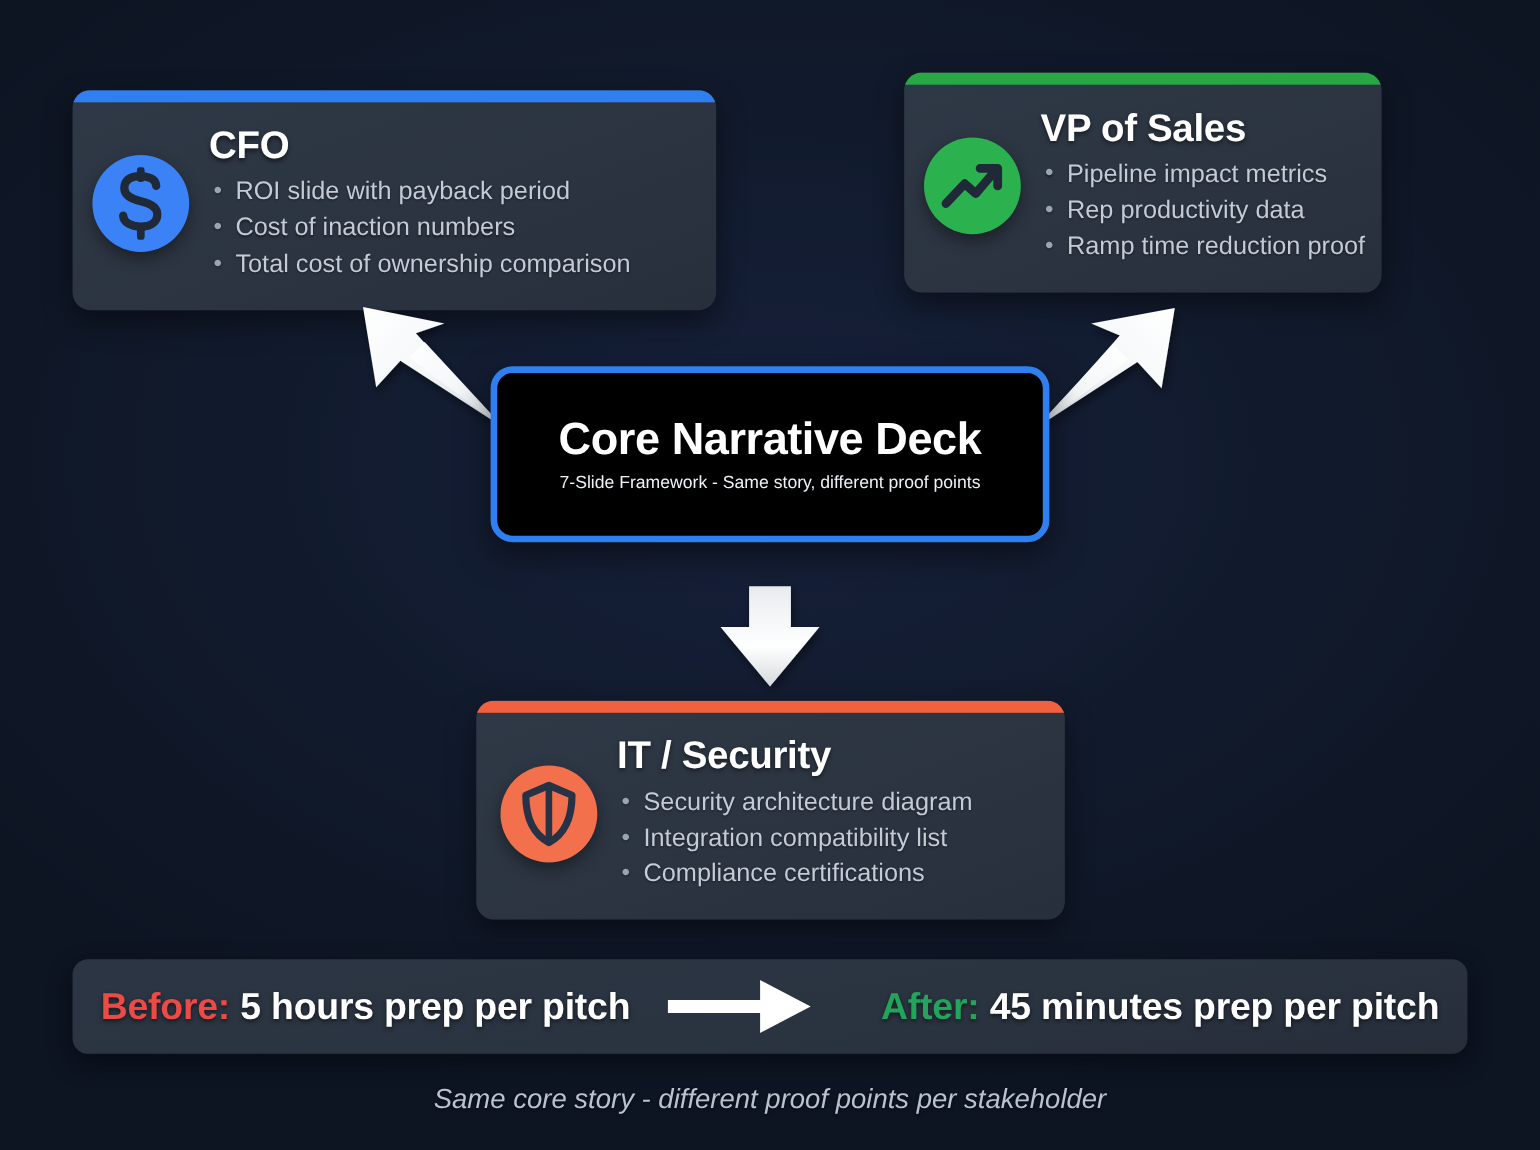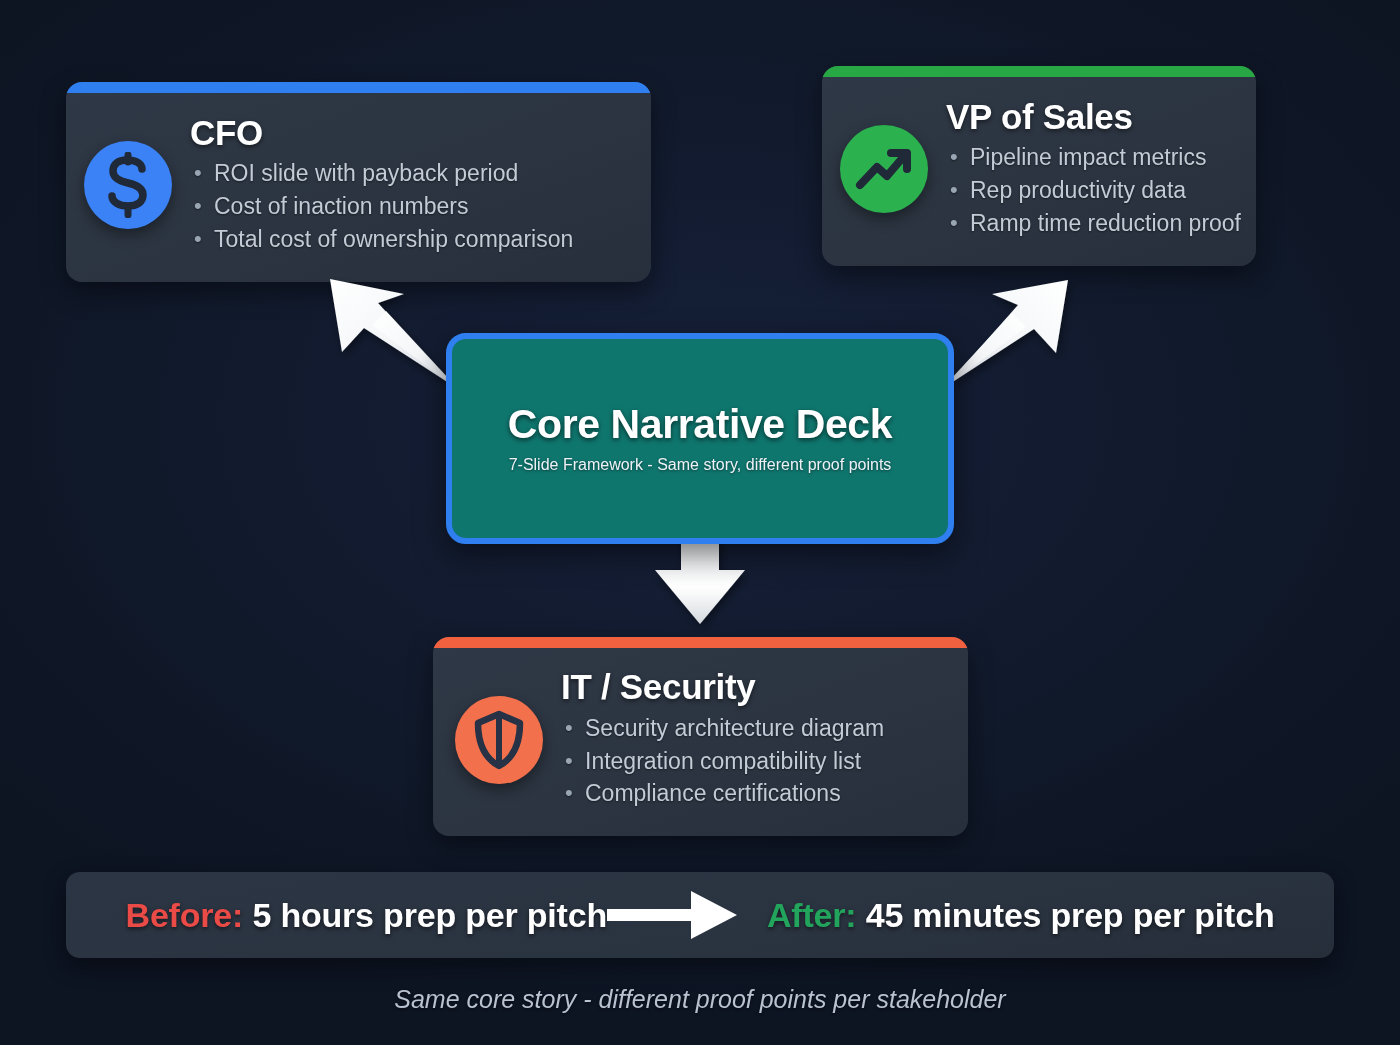--- a/index.html
+++ b/index.html
@@ -98,24 +98,24 @@
   #card-it       { left: 433px; top: 637px; width: 535px; height: 199px; }
 
   #card-it .card-inner { padding-left: 22px; }
 
   
   #core-node {
     position: absolute;
     left: 446px;
     top: 333px;
     width: 508px;
-    height: 211px;
+    height: 160px;
     border: 6px solid #2f7ff0;
     border-radius: 20px;
-    background: #0f766e;
+    background: #000000;
     box-sizing: border-box;
     display: flex;
     flex-direction: column;
     align-items: center;
     justify-content: center;
     box-shadow: 0 10px 30px rgba(0,0,0,0.5);
     z-index: 4;
   }
   .core-title {
     color: #ffffff;
@@ -148,20 +148,21 @@
     left: 66px;
     top: 872px;
     width: 1268px;
     height: 86px;
     border-radius: 14px;
     background: linear-gradient(170deg, #2c3543 0%, #2a3340 60%, #262e3a 100%);
     box-shadow: 0 8px 22px rgba(0,0,0,0.42);
     display: flex;
     align-items: center;
     justify-content: center;
+    gap: 34px;
     box-sizing: border-box;
   }
   .cmp-text {
     font-family: "Liberation Sans Narrow", "Liberation Sans", sans-serif;
     font-size: 34px;
     font-weight: bold;
     color: #ffffff;
     white-space: nowrap;
     letter-spacing: -0.2px;
     text-shadow: 0 2px 4px rgba(0,0,0,0.55);

